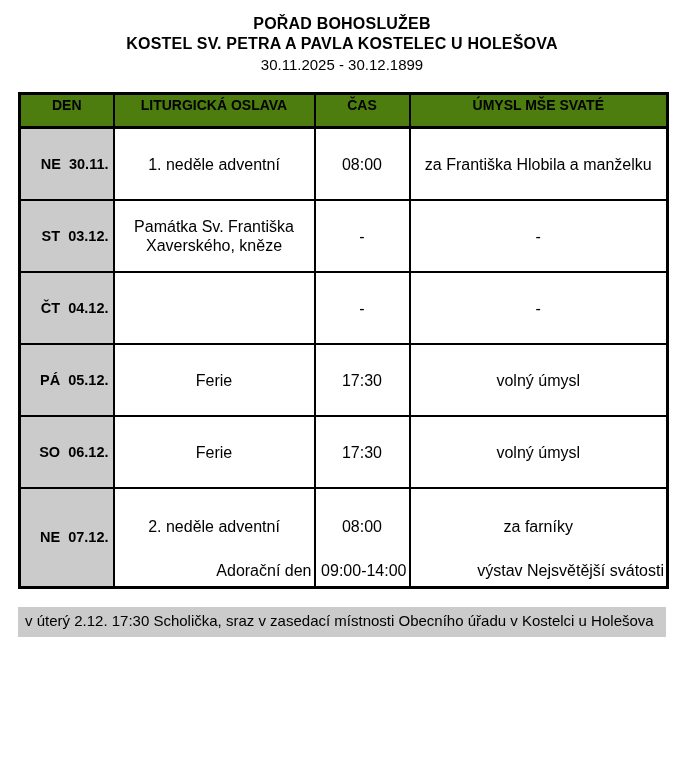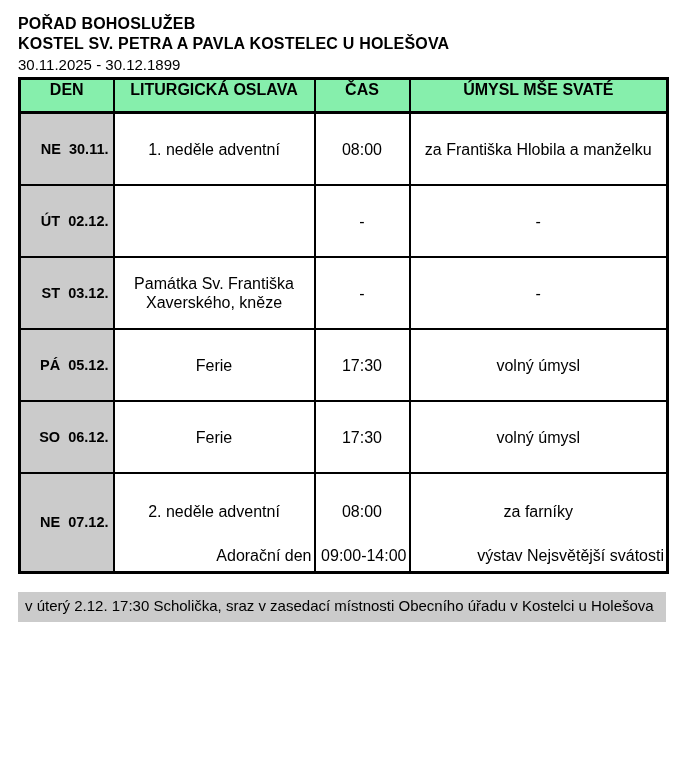--- a/index.html
+++ b/index.html
@@ -12,21 +12,22 @@
     height: 768px;
     font-family: "Liberation Sans", sans-serif;
     color: #000000;
     overflow: hidden;
   }
   .page {
     padding: 14px 18px 0 18px;
   }
   .titleblock {
     width: 648px;
-    margin-bottom: 2px;
+    text-align: center;
+    margin-bottom: 17px;
   }
   .title-main, .title-sub {
     font-size: 16px;
     font-weight: bold;
     line-height: 20px;
     letter-spacing: 0.2px;
   }
   .title-date {
     font-size: 15px;
     line-height: 21px;
@@ -39,22 +40,22 @@
   }
   .c-day  { width: 94px; }
   .c-cel  { width: 201px; }
   .c-time { width: 95px; }
   .c-int  { width: 258px; }
   .schedule th, .schedule td {
     border: 2px solid #000;
     overflow: hidden;
   }
   .schedule thead th {
-    background: #86efac;
-    font-size: 16px;
+    background: #4d7c0f;
+    font-size: 14px;
     font-weight: bold;
     height: 18px;
     padding: 1px 0 12px 0;
     text-align: center;
     border-bottom: 3px solid #000;
   }
   .schedule tbody td {
     height: 66px;
     font-size: 16px;
     text-align: center;
@@ -131,28 +132,28 @@
       </tr>
     </thead>
     <tbody>
       <tr>
         <td class="day">NE  30.11.</td>
         <td>1. neděle adventní</td>
         <td>08:00</td>
         <td>za Františka Hlobila a manželku</td>
       </tr>
       <tr>
-        <td class="day">ÚT  02.12.</td>
-        <td></td>
+        <td class="day">ST  03.12.</td>
+        <td>Památka Sv. Františka Xaverského, kněze</td>
         <td>-</td>
         <td>-</td>
       </tr>
       <tr>
-        <td class="day">ST  03.12.</td>
-        <td>Památka Sv. Františka Xaverského, kněze</td>
+        <td class="day">ČT  04.12.</td>
+        <td></td>
         <td>-</td>
         <td>-</td>
       </tr>
       <tr>
         <td class="day">PÁ  05.12.</td>
         <td>Ferie</td>
         <td>17:30</td>
         <td>volný úmysl</td>
       </tr>
       <tr>

